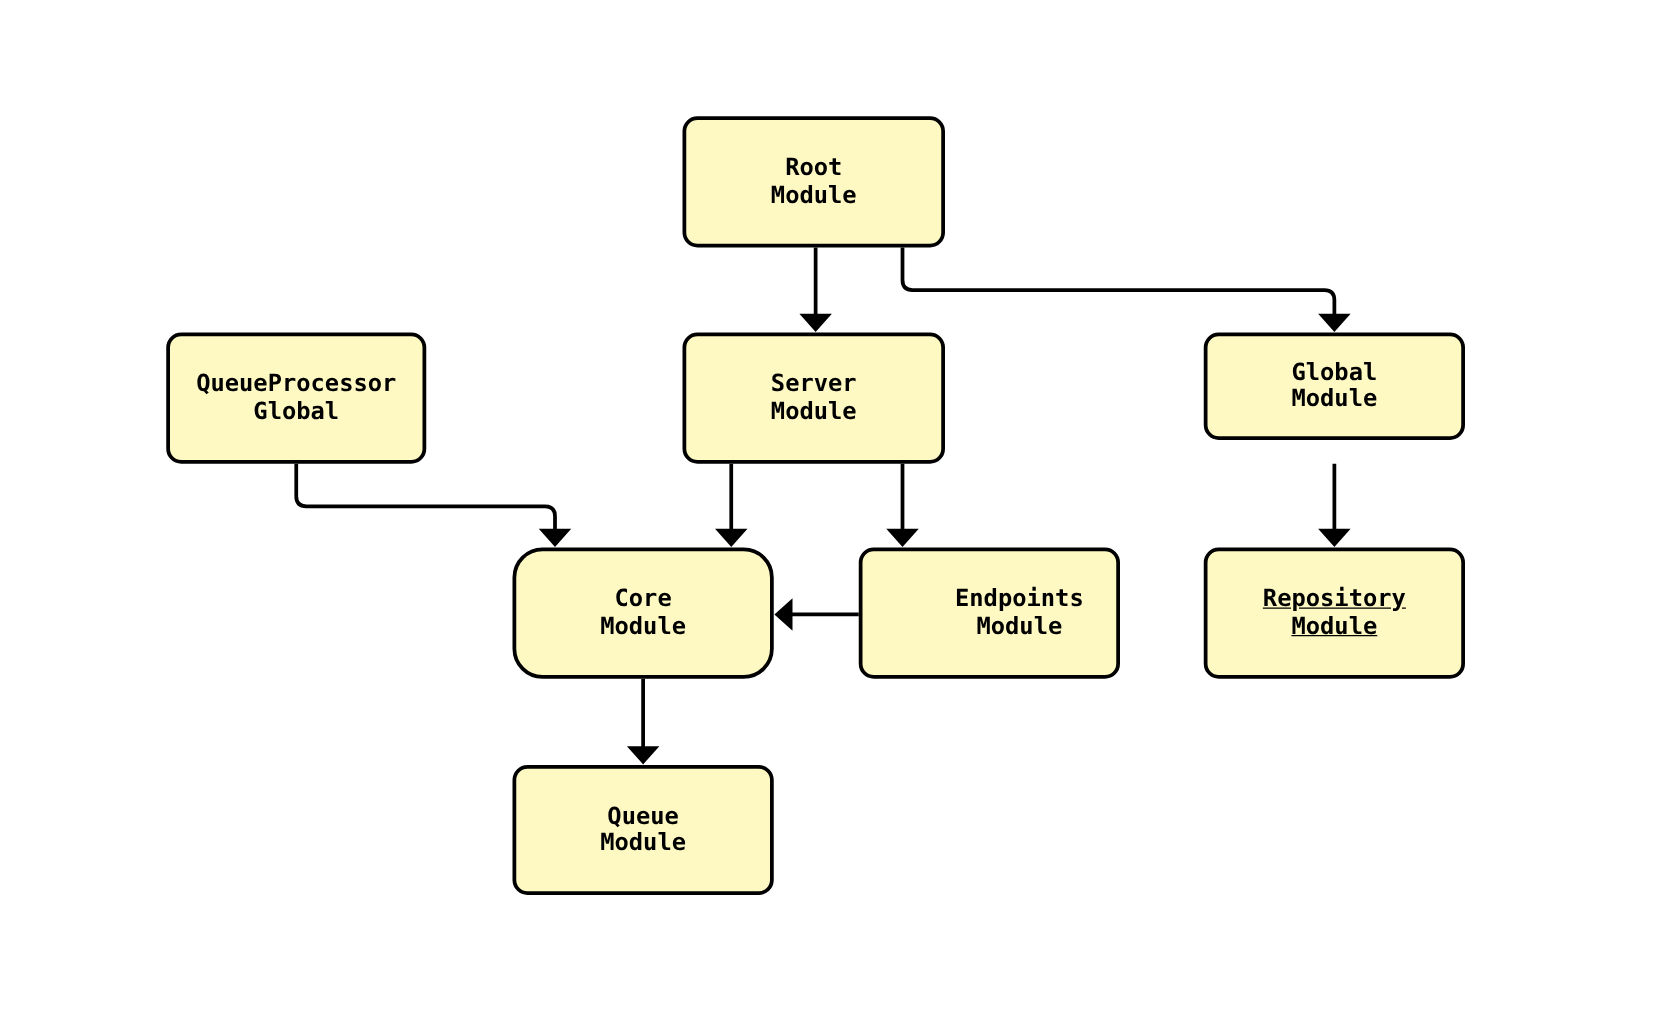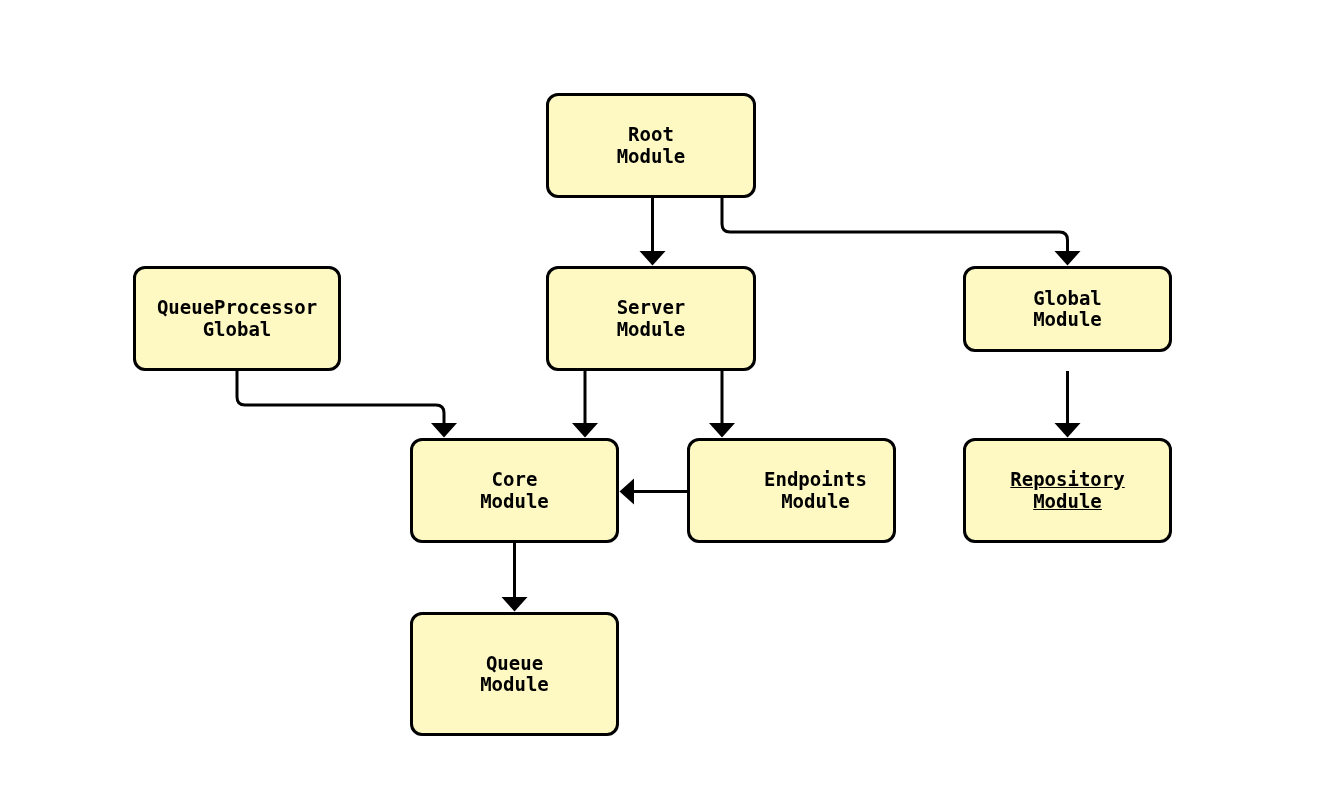--- a/index.html
+++ b/index.html
@@ -73,30 +73,30 @@
 Global</span>
       </div>
       <div class="node" style="left: 546px; top: 266px; width: 210px; height: 105px;">
         <span class="label">Server
 Module</span>
       </div>
       <div class="node" style="left: 963px; top: 266px; width: 209px; height: 86px;">
         <span class="label">Global
 Module</span>
       </div>
-      <div class="node" style="left: 410px; top: 438px; width: 209px; height: 105px;">
+      <div class="node" style="left: 410px; top: 438px; width: 209px; height: 105px; border-radius: 24px;">
         <span class="label">Core
 Module</span>
       </div>
       <div class="node" style="left: 687px; top: 438px; width: 209px; height: 105px; padding-left: 48px;">
         <span class="label">Endpoints
 Module</span>
       </div>
       <div class="node" style="left: 963px; top: 438px; width: 209px; height: 105px; text-decoration: underline;">
         <span class="label">Repository
 Module</span>
       </div>
-      <div class="node" style="left: 410px; top: 612px; width: 209px; height: 124px;">
+      <div class="node" style="left: 410px; top: 612px; width: 209px; height: 104px;">
         <span class="label">Queue
 Module</span>
       </div>
     </div>
 </div>
 
 </body></html>

